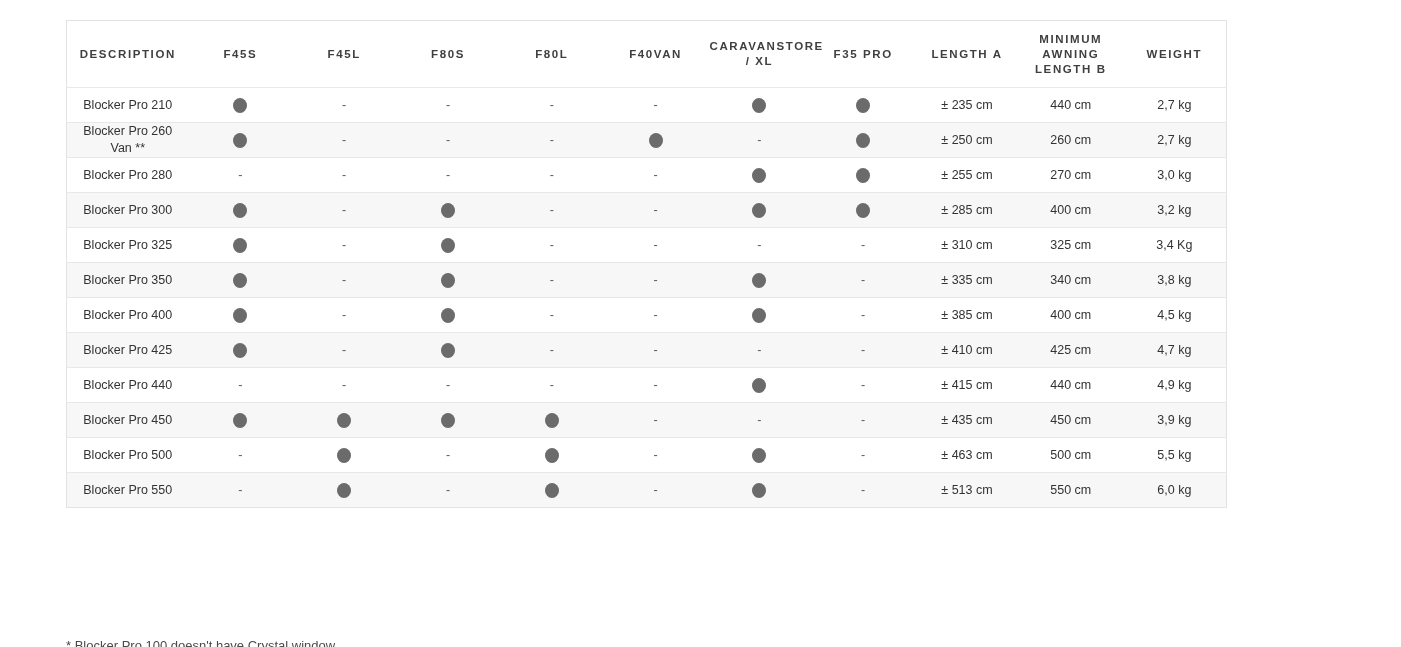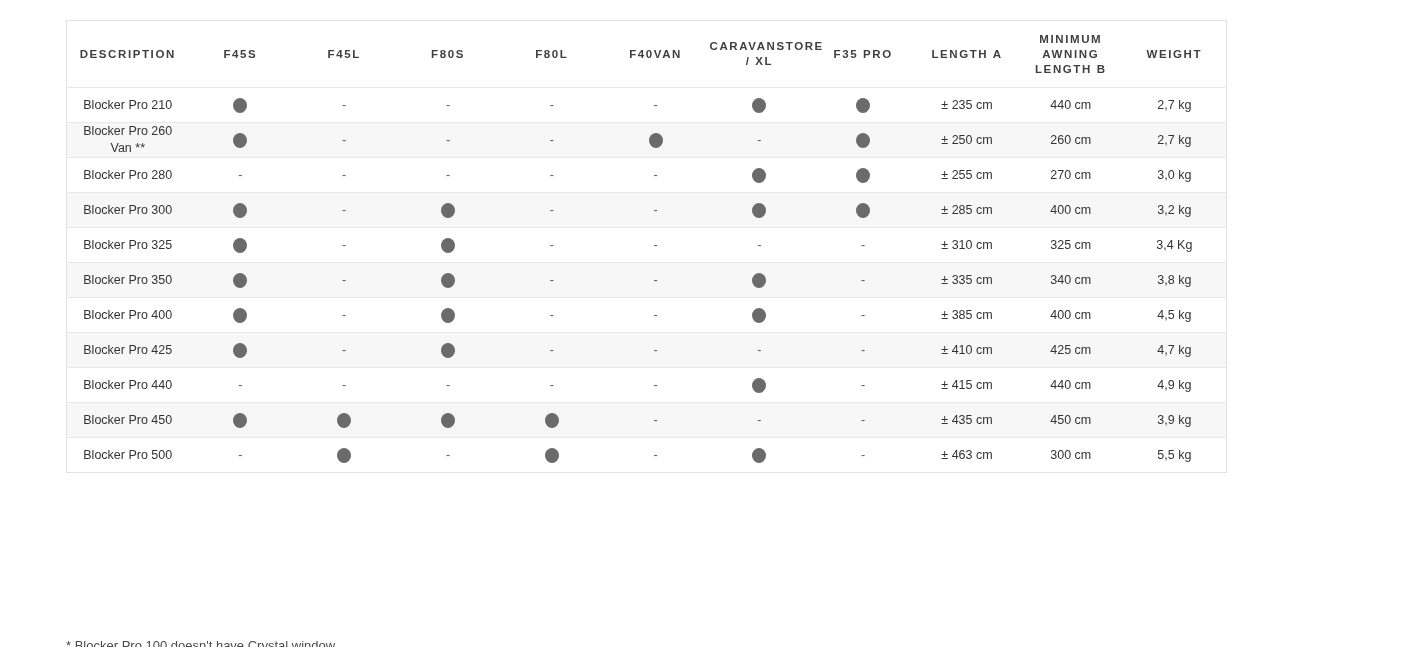--- a/index.html
+++ b/index.html
@@ -224,20 +224,33 @@
           <tr>
             <td>Blocker Pro 500</td>
             <td><span class="dash">-</span></td>
             <td><span class="dot"></span></td>
             <td><span class="dash">-</span></td>
             <td><span class="dot"></span></td>
             <td><span class="dash">-</span></td>
             <td><span class="dot"></span></td>
             <td><span class="dash">-</span></td>
             <td>± 463 cm</td>
-            <td>300 cm</td>
+            <td>500 cm</td>
             <td>5,5 kg</td>
+          </tr>
+          <tr>
+            <td>Blocker Pro 550</td>
+            <td><span class="dash">-</span></td>
+            <td><span class="dot"></span></td>
+            <td><span class="dash">-</span></td>
+            <td><span class="dot"></span></td>
+            <td><span class="dash">-</span></td>
+            <td><span class="dot"></span></td>
+            <td><span class="dash">-</span></td>
+            <td>± 513 cm</td>
+            <td>550 cm</td>
+            <td>6,0 kg</td>
           </tr>
         </tbody>
     </table>
   </div>
   <div class="footnote">* Blocker Pro 100 doesn't have Crystal window</div>
 </div>
 
 </body></html>

